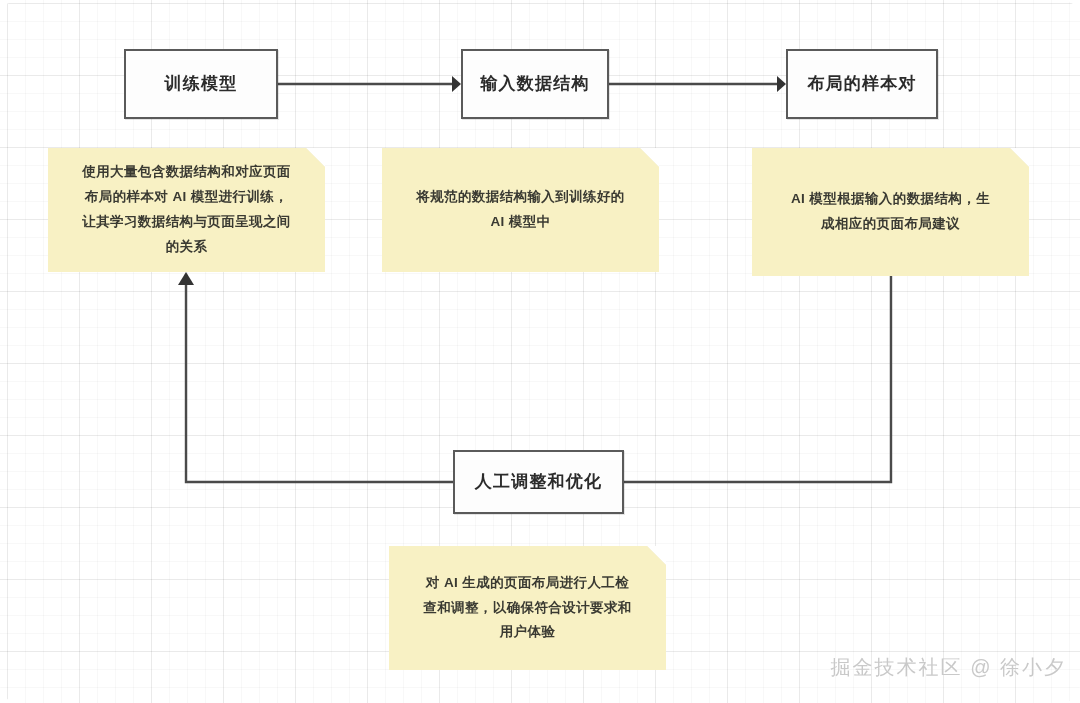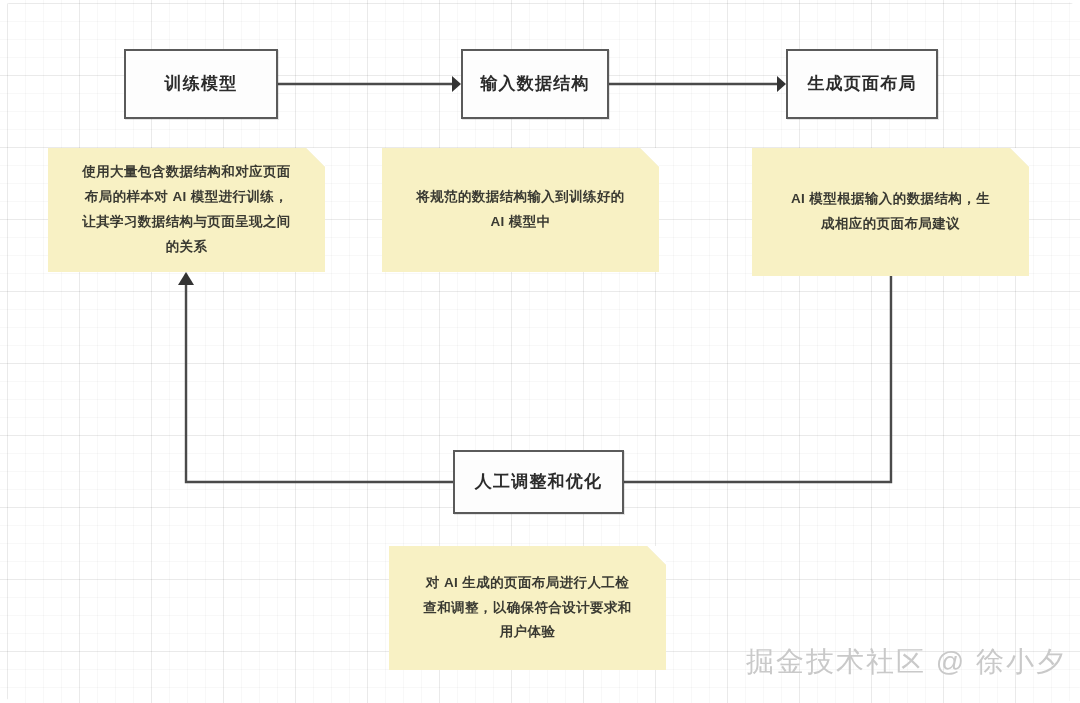--- a/index.html
+++ b/index.html
@@ -102,21 +102,21 @@
   }
   .conn-head {
     fill: #333333;
   }
 
   
   .watermark {
     position: absolute;
     right: 14px;
     bottom: 22px;
-    font-size: 28px;
+    font-size: 20px;
     color: #c9c9c9;
     letter-spacing: 2px;
     font-weight: 400;
     user-select: none;
     white-space: nowrap;
   }
 </style>
 </head>
 <body>
 
@@ -147,21 +147,21 @@
 
   <div class="node-box" style="left:124px; top:49px; width:154px; height:70px;">
     <span>训练模型</span>
   </div>
 
   <div class="node-box" style="left:461px; top:49px; width:148px; height:70px;">
     <span>输入数据结构</span>
   </div>
 
   <div class="node-box" style="left:786px; top:49px; width:152px; height:70px;">
-    <span>生成页面布局</span>
+    <span>布局的样本对</span>
   </div>
 
   <div class="node-box" style="left:453px; top:450px; width:171px; height:64px;">
     <span>人工调整和优化</span>
   </div>
 
   <div class="note" style="left:48px; top:148px; width:277px; height:124px;">
     <span class="fold-shade"></span>
     <span class="fold"></span>
     <span class="note-text">使用大量包含数据结构和对应页面

